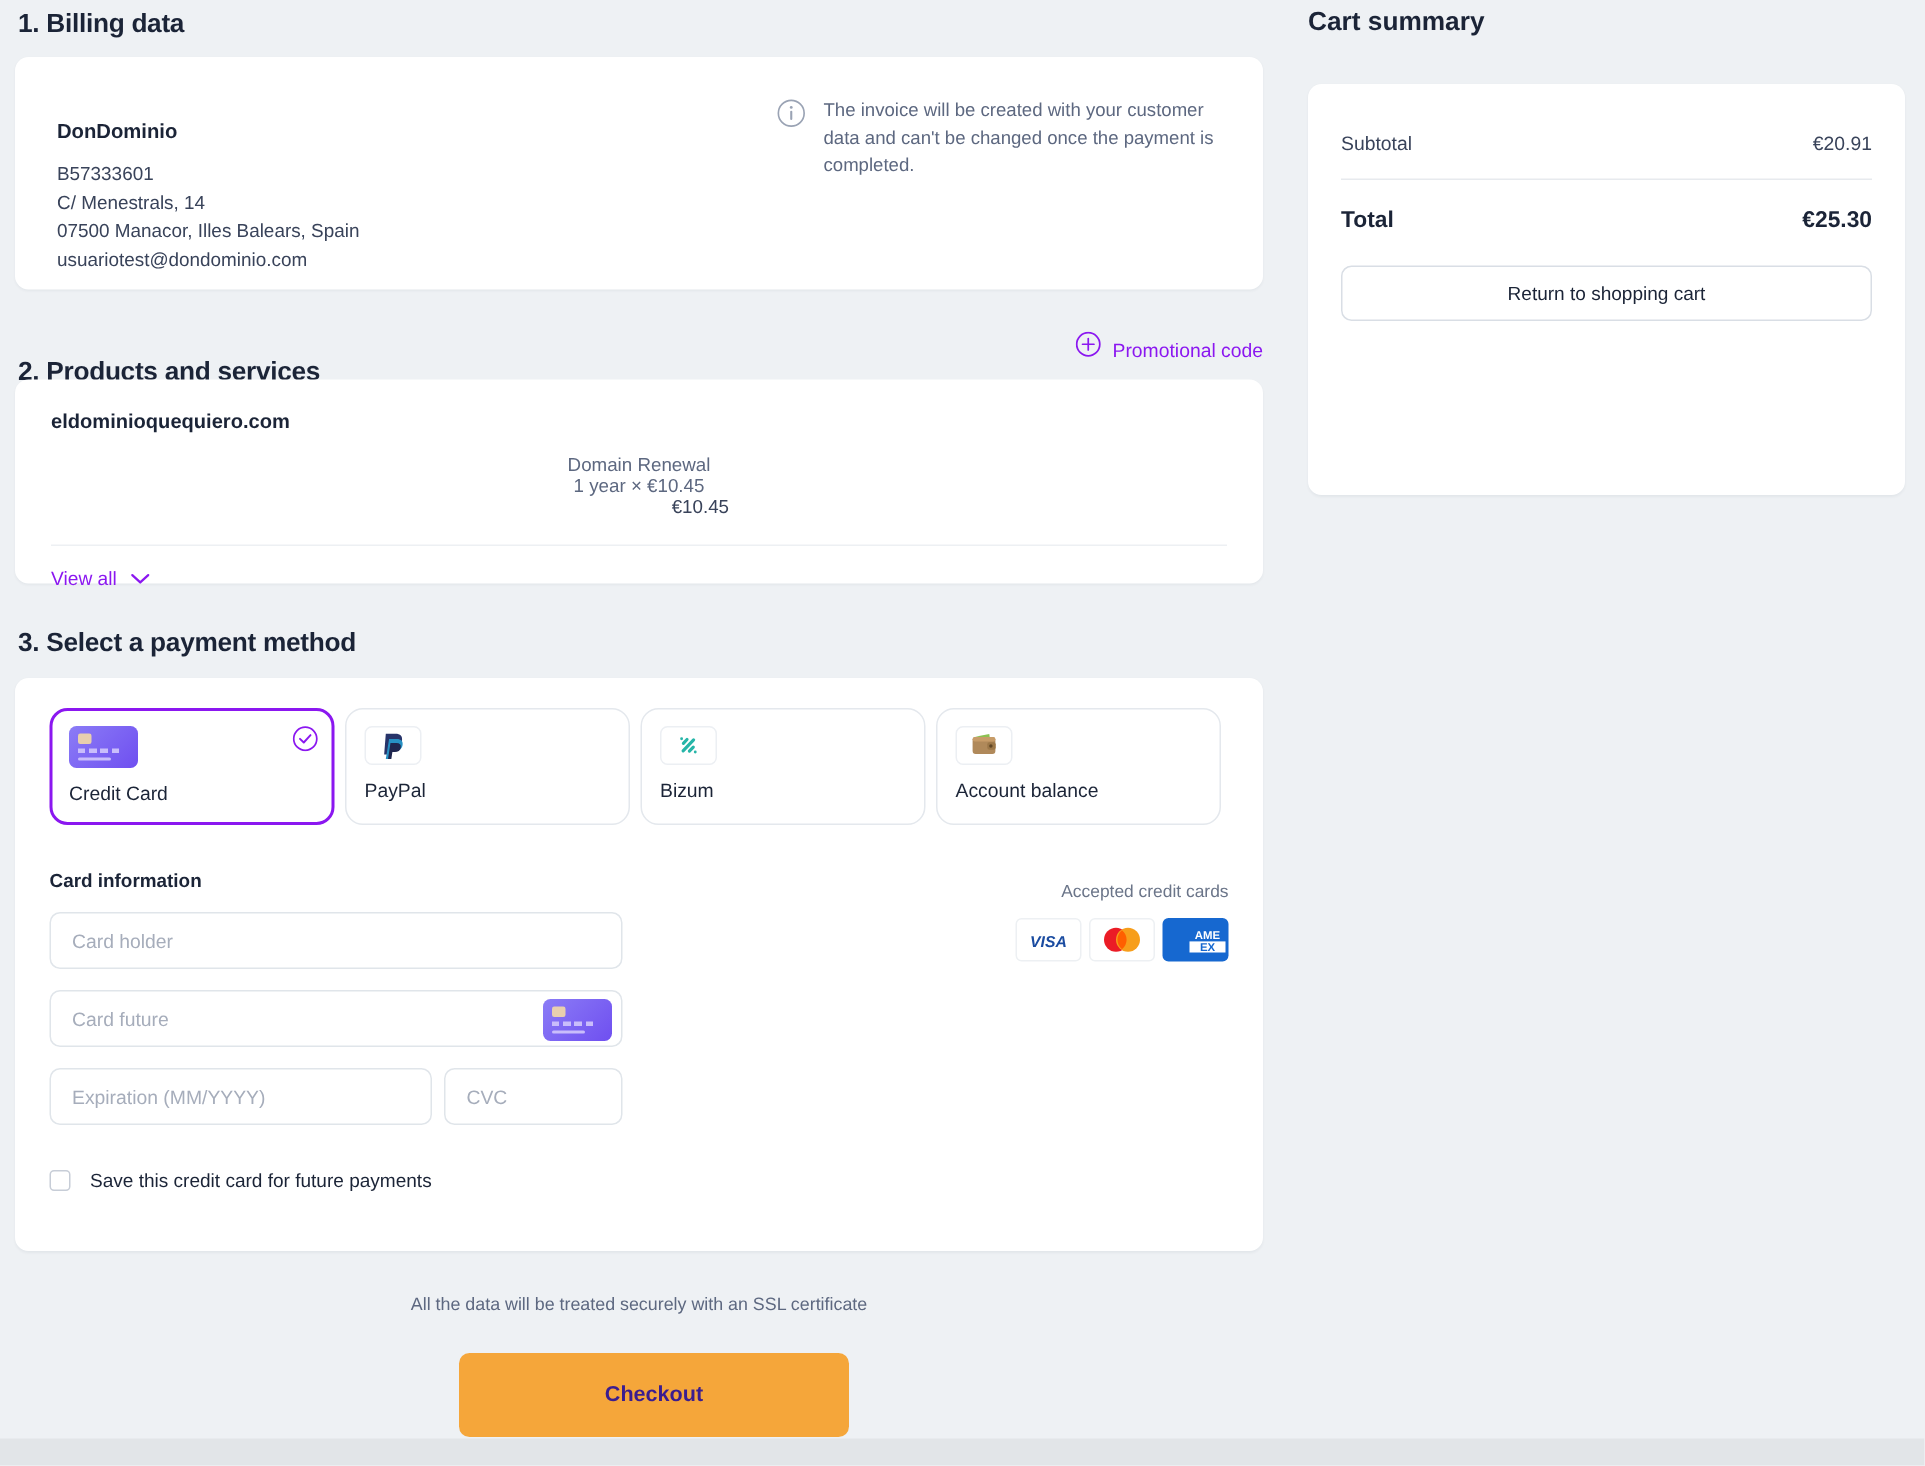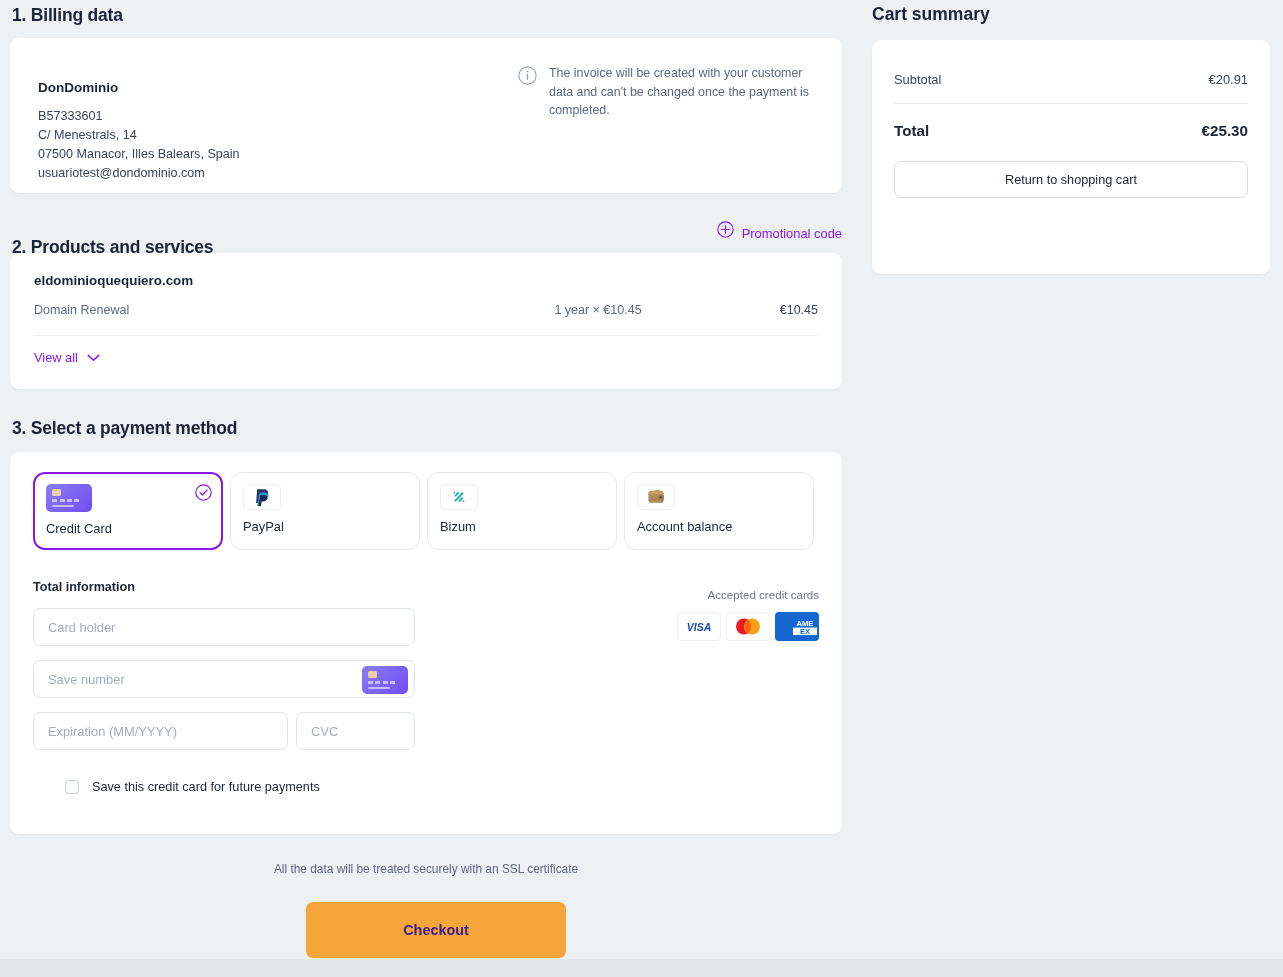--- a/index.html
+++ b/index.html
@@ -62,21 +62,21 @@
     display: flex; align-items: flex-end; gap: 8px;
     color: #8b17f0; font-size: 12.9px; cursor: pointer;
   }
   .products-card {
     position: absolute; left: 0; top: 253px; width: 832px; height: 136px;
   }
   .prod-row { padding: 20px 24px 0 24px; }
   .prod-domain { font-size: 13.4px; font-weight: bold; color: #1b2437; }
   .prod-line {
     display: flex; align-items: center;
-    margin-top: 15px; font-size: 12.5px; color: #5d6880;
+    margin-top: 15px; font-size: 12.5px; color: #5d6880; flex-direction: column;
   }
   .prod-name { flex: 1; }
   .prod-qty { width: 200px; text-align: center; }
   .prod-price { width: 120px; text-align: right; color: #39435a; }
   .prod-divider { margin-top: 18px; border-top: 1px solid #edf0f3; }
   .view-all {
     display: flex; align-items: center; gap: 9px;
     padding: 14px 24px 0 24px;
     color: #8b17f0; font-size: 12.8px; cursor: pointer;
   }
@@ -131,21 +131,21 @@
     display: flex; align-items: center; padding: 0 14px;
     font-size: 12.9px; color: #a6adbb; position: relative;
   }
   .field-holder { width: 382px; margin-top: 14px; }
   .field-number { width: 382px; margin-top: 14px; }
   .field-row { display: flex; gap: 8px; margin-top: 14px; }
   .field-exp { width: 255px; }
   .field-cvc { width: 119px; }
   .num-card-icon { position: absolute; right: 6px; top: 5px; }
   .save-row {
-    display: flex; align-items: center; gap: 13px; margin-top: 30px; margin-left: 32px;
+    display: flex; align-items: center; gap: 13px; margin-top: 30px;
   }
   .checkbox {
     width: 14px; height: 14px; border: 1px solid #c7cdd7;
     border-radius: 3px; background: #fff; cursor: pointer;
   }
   .save-label { font-size: 12.7px; color: #1b2437; }
 
   .accepted {
     position: absolute; right: 23px; top: 136px;
     text-align: right;
@@ -171,21 +171,21 @@
     width: 260px; height: 56px;
     background: #f5a63a; border: none; border-radius: 7px;
     color: #3b1d8f; font-size: 14.4px; font-weight: bold;
     font-family: "Liberation Sans", sans-serif;
     cursor: pointer;
   }
 
   
   #cart-title { position: absolute; left: 0; top: 4px; font-size: 17.5px; font-weight: bold; color: #1b2437; }
   .summary-card {
-    position: absolute; left: 0; top: 40px; width: 398px; height: 234px;
+    position: absolute; left: 0; top: 56px; width: 398px; height: 274px;
     padding: 32px 22px 34px 22px;
   }
   .sum-row {
     display: flex; justify-content: space-between;
     font-size: 12.9px; color: #39435a; margin-bottom: 16px;
   }
   .sum-divider { border-top: 1px solid #e7eaee; margin: 9px 0 18px 0; }
   .sum-total {
     display: flex; justify-content: space-between;
     font-size: 15.2px; font-weight: bold; color: #1b2437;
@@ -314,28 +314,28 @@
               <rect x="2.4" y="3.3" width="15.2" height="3.1" rx="1.6" fill="#c79c68"></rect>
               <rect x="12.2" y="6.8" width="5.6" height="5.0" rx="1.5" fill="#9c7748"></rect>
               <circle cx="14.6" cy="9.3" r="1.15" fill="#5f4525"></circle>
             </svg>
           </div>
           <div class="method-label">Account balance</div>
         </div>
 
       </div>
 
-      <div class="card-info-label">Total information</div>
+      <div class="card-info-label">Card information</div>
 
       <div class="field field-holder">
         <span>Card holder</span>
       </div>
 
       <div class="field field-number">
-        <span>Save number</span>
+        <span>Card future</span>
         <span class="num-card-icon">
           <span class="cc-graphic" style="display:block;width:46px;height:28px;">
             <span class="cc-chip"></span>
               <span class="cc-dash"></span>
               <span class="cc-bar"></span>
           </span>
         </span>
       </div>
 
       <div class="field-row">

